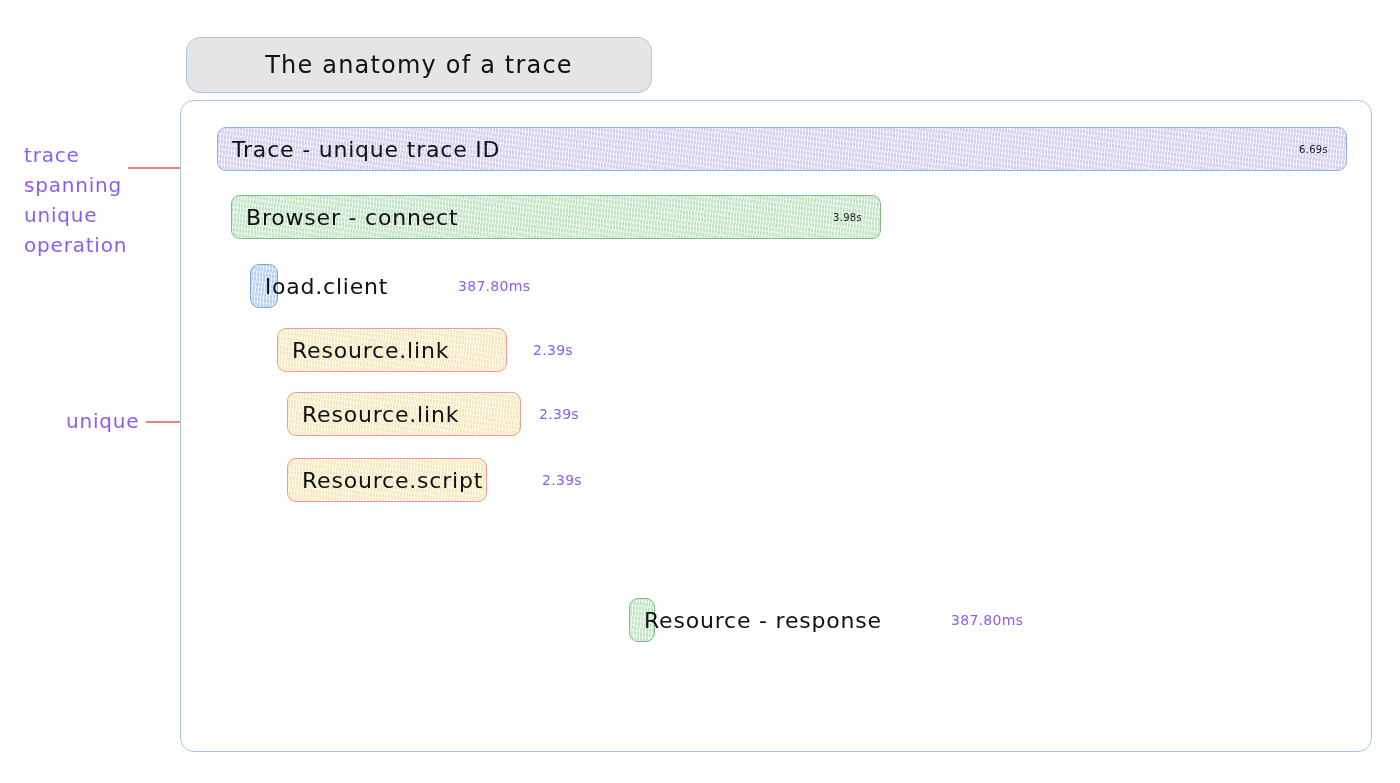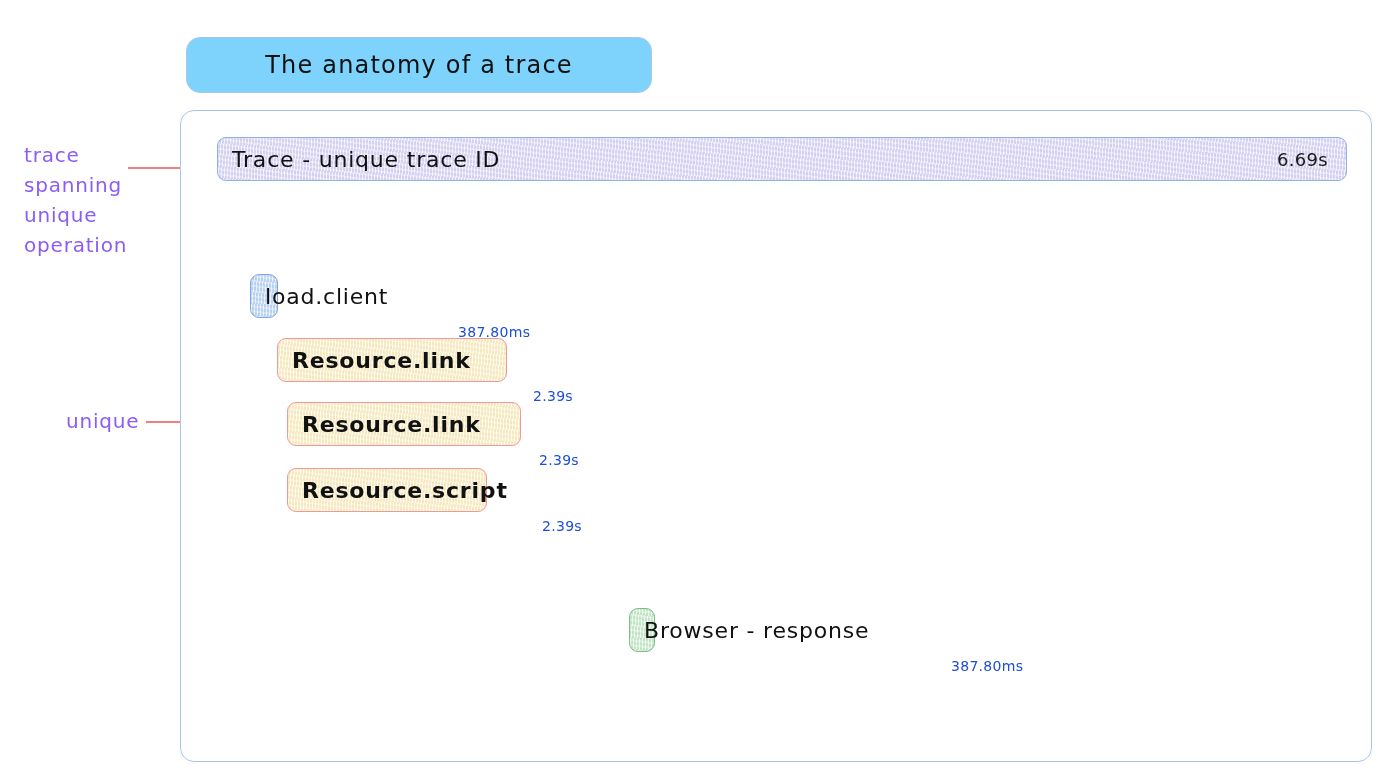--- a/index.html
+++ b/index.html
@@ -17,38 +17,38 @@
 
   
   #title-box {
     position: absolute;
     left: 186px;
     top: 37px;
     width: 466px;
     height: 56px;
     border: 1.6px solid #a8c6ea;
     border-radius: 14px;
-    background: #7dd3fc;
+    background: #e5e5e5;
     display: flex;
     align-items: center;
     justify-content: center;
     box-sizing: border-box;
   }
   #title-text {
     font-family: "DejaVu Sans", sans-serif;
     font-size: 24px;
     letter-spacing: 1.2px;
     color: #111111;
   }
 
   
   #trace-container {
     position: absolute;
     left: 180px;
-    top: 110px;
+    top: 100px;
     width: 1192px;
     height: 652px;
     border: 1.6px solid #a8c6ea;
     border-radius: 14px;
     background: #ffffff;
     box-sizing: border-box;
     padding-left: 6px;
   }
 
   
@@ -75,33 +75,32 @@
     letter-spacing: 0.8px;
     color: #111111;
     white-space: nowrap;
     pointer-events: none;
   }
   .dur-inside {
     position: absolute;
     right: 18px;
     top: 50%;
     transform: translateY(-50%);
-    font-size: 18px;
+    font-size: 10px;
     letter-spacing: 0.3px;
     color: #1a1a1a;
   }
   .dur-outside {
     position: absolute;
     top: 50%;
     transform: translateY(-50%);
     font-size: 14px;
     letter-spacing: 0.3px;
-    color: #1d4ed8;
+    color: #8b5cf6;
     white-space: nowrap;
-    margin-top: 36px;
   }
 
   
   .fill-purple {
     background-color: #e3e0f7;
     background-image:
       repeating-linear-gradient(95deg, rgba(255,255,255,.55) 0 1px, rgba(180,172,226,.18) 1px 3px),
       repeating-linear-gradient(8deg, rgba(255,255,255,.35) 0 2px, rgba(170,162,220,.12) 2px 5px);
     border: 1.4px solid #8fb3dd;
   }
@@ -118,21 +117,20 @@
       repeating-linear-gradient(95deg, rgba(255,255,255,.5) 0 1px, rgba(110,157,219,.2) 1px 3px),
       repeating-linear-gradient(8deg, rgba(255,255,255,.3) 0 2px, rgba(110,157,219,.12) 2px 5px);
     border: 1.4px solid #7fa7e0;
   }
   .fill-cream {
     background-color: #fdf4d7;
     background-image:
       repeating-linear-gradient(95deg, rgba(255,255,255,.55) 0 1px, rgba(226,203,128,.18) 1px 3px),
       repeating-linear-gradient(8deg, rgba(255,255,255,.35) 0 2px, rgba(226,203,128,.12) 2px 5px);
     border: 1.4px solid #ef9a9a;
-    font-weight: bold;
   }
 
   
   .annotation {
     position: absolute;
     font-size: 20px;
     line-height: 30px;
     letter-spacing: 0.8px;
     color: #8b5cf6;
   }
@@ -179,20 +177,26 @@
 
 <div id="trace-container">
 
   <div class="span-row" style="left:36px; top:26px; width:1140px; height:44px;">
     <div class="span-bar fill-purple" style="width:1130px;">
       <span class="span-label">Trace - unique trace ID</span>
       <span class="dur-inside">6.69s</span>
     </div>
   </div>
 
+  <div class="span-row" style="left:50px; top:94px; width:700px; height:44px;">
+    <div class="span-bar fill-green" style="width:650px;">
+      <span class="span-label">Browser - connect</span>
+      <span class="dur-inside">3.98s</span>
+    </div>
+  </div>
 
   <div class="span-row" style="left:69px; top:163px; width:500px; height:44px;">
     <div class="span-bar fill-blue" style="width:28px;">
       <span class="span-label">load.client</span>
     </div>
     <span class="dur-outside" style="left:208px;">387.80ms</span>
   </div>
 
   <div class="span-row" style="left:96px; top:227px; width:540px; height:44px;">
     <div class="span-bar fill-cream" style="width:230px;">
@@ -211,19 +215,19 @@
   <div class="span-row" style="left:106px; top:357px; width:540px; height:44px;">
     <div class="span-bar fill-cream" style="width:200px;">
       <span class="span-label">Resource.script</span>
     </div>
     <span class="dur-outside" style="left:255px;">2.39s</span>
   </div>
 
 
   <div class="span-row" style="left:448px; top:497px; width:620px; height:44px;">
     <div class="span-bar fill-green" style="width:26px;">
-      <span class="span-label">Browser - response</span>
+      <span class="span-label">Resource - response</span>
     </div>
     <span class="dur-outside" style="left:322px;">387.80ms</span>
   </div>
 
 
 </div>
 
 </body></html>

